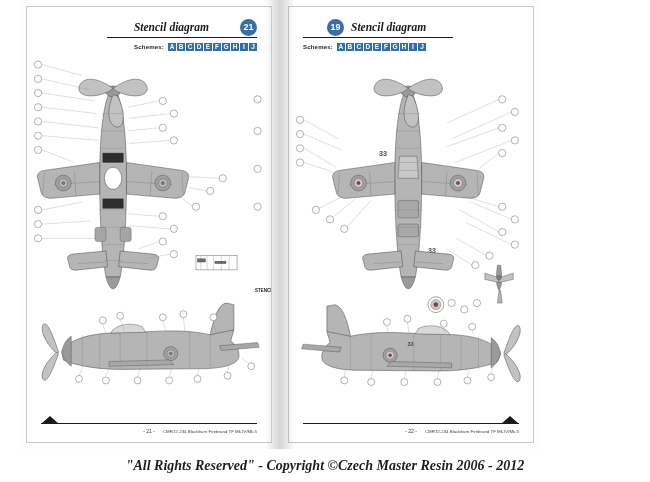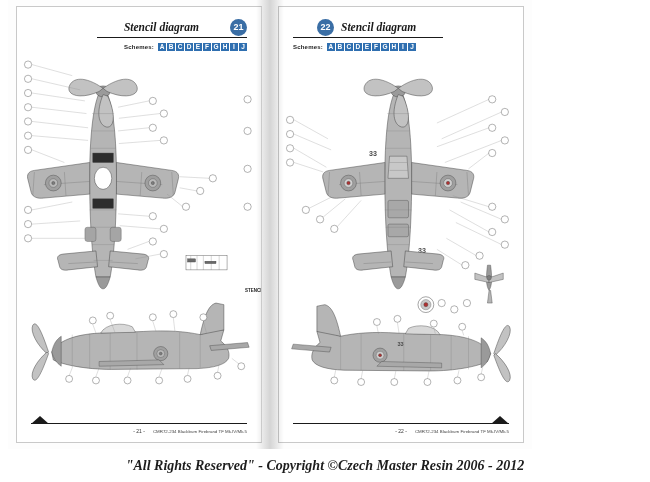--- a/index.html
+++ b/index.html
@@ -9,21 +9,21 @@
   }
   body {
     width: 650px;
     height: 482px;
     font-family: "Liberation Sans", sans-serif;
     overflow: hidden;
     position: relative;
   }
   .spread {
     position: absolute;
-    left: 8px;
+    left: 18px;
     top: 0;
     width: 524px;
     height: 449px;
     display: flex;
     background: #737373;
   }
   .page {
     position: relative;
     width: 325px;
     height: 449px;
@@ -364,21 +364,21 @@
       </div>
     </div>
     <div class="gutter-shadow-left"></div>
   </div>
 
   <div class="page right">
     <div class="page-inner">
 
       <div class="hdr right">
         <div class="hdr-title">Stencil diagram</div>
-        <div class="pagebadge">22</div>
+        <div class="pagebadge">19</div>
       </div>
       <div class="hdr-rule right"></div>
 
       <div class="scheme-row" style="left:14px; right:auto;">
         <div class="scheme-label">Schemes:</div>
         <div class="scheme-letters">
           <span class="hl">A</span>
           <span class="hl">B</span>
           <span class="hl">C</span>
           <span class="hl">D</span>

